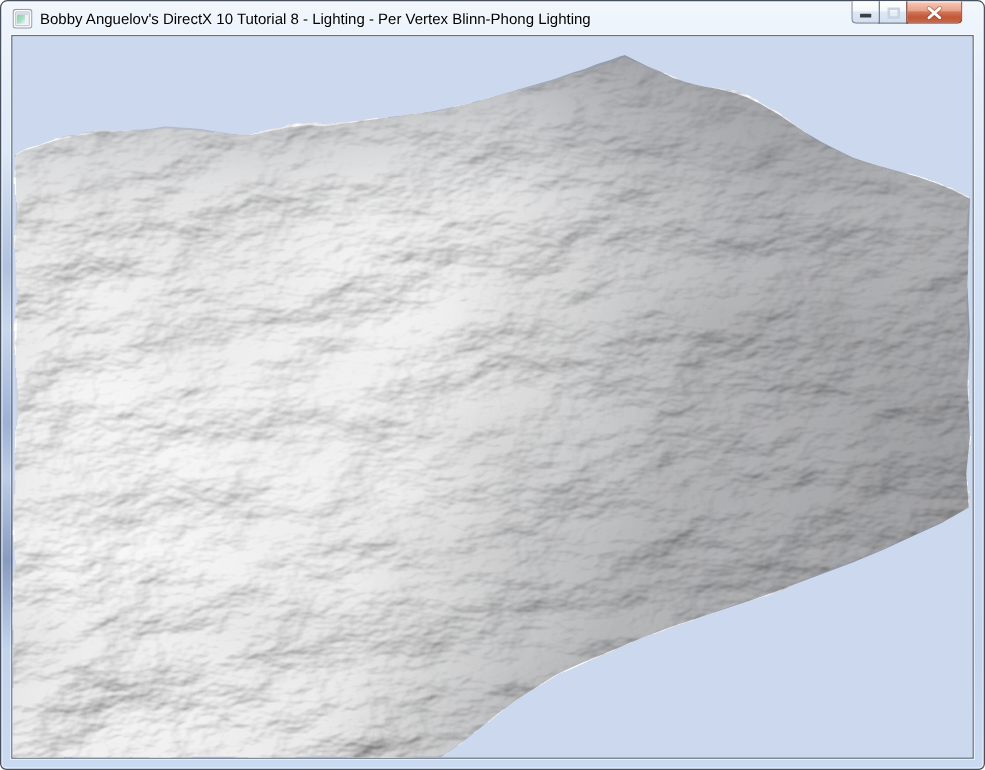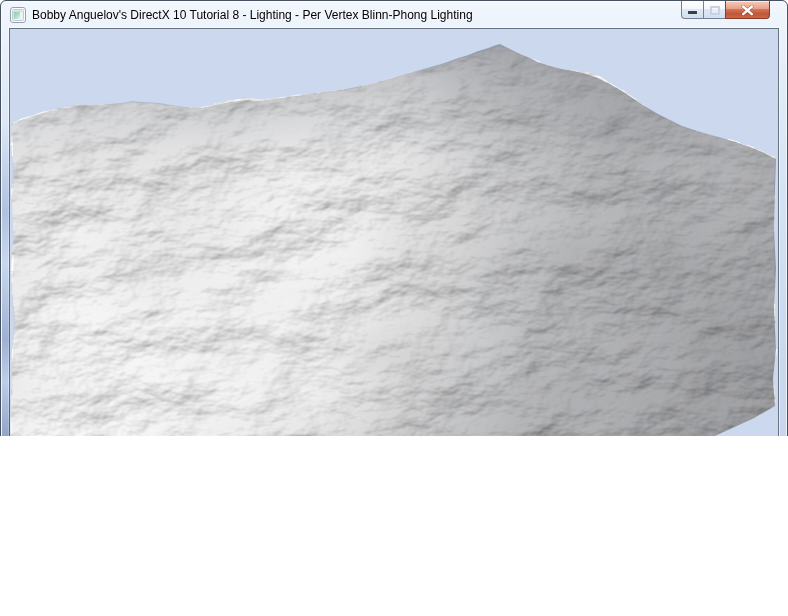--- a/index.html
+++ b/index.html
@@ -1,17 +1,17 @@
 <!DOCTYPE html>
 <html><head>
 <meta charset="utf-8">
 <style>
   html,body { margin:0; padding:0; background:#ffffff; }
   * { box-sizing:border-box; }
-  .stage { width:788px; height:436px; position:relative; font-family:"Liberation Sans", sans-serif; }
+  .stage { width:788px; height:616px; position:relative; font-family:"Liberation Sans", sans-serif; }
 
   
   .window {
     position:absolute; left:0; top:0; width:788px; height:616px;
     border:1px solid #46505e;
     border-radius:6px 6px 5px 5px;
     background:linear-gradient(180deg,#f2f7fd 0%,#e4eefa 10%,#d6e4f6 28%,#c9d9f0 55%,#c3d4ed 85%,#cadaf1 100%);
     box-shadow:inset 0 0 0 1px rgba(255,255,255,0.70);
     overflow:hidden;
   }

